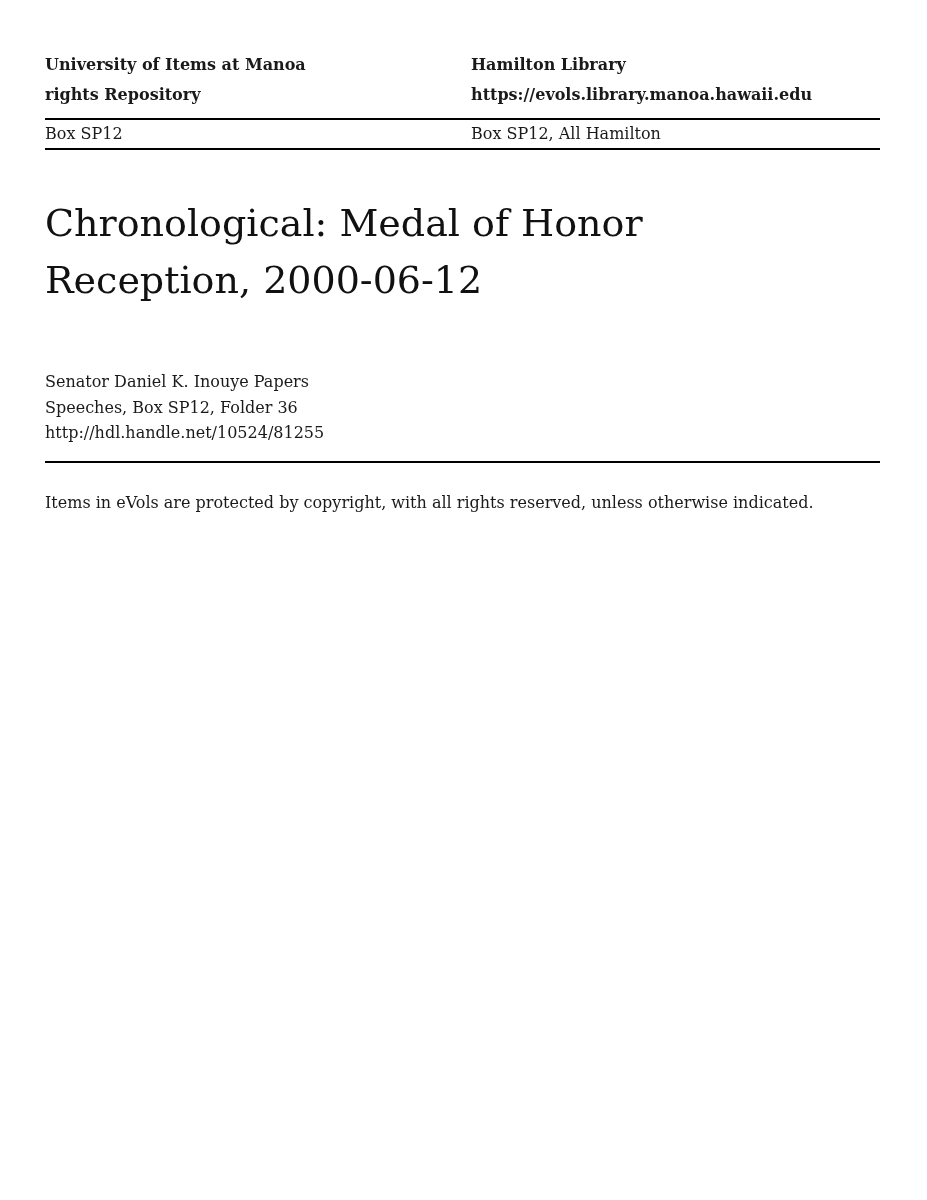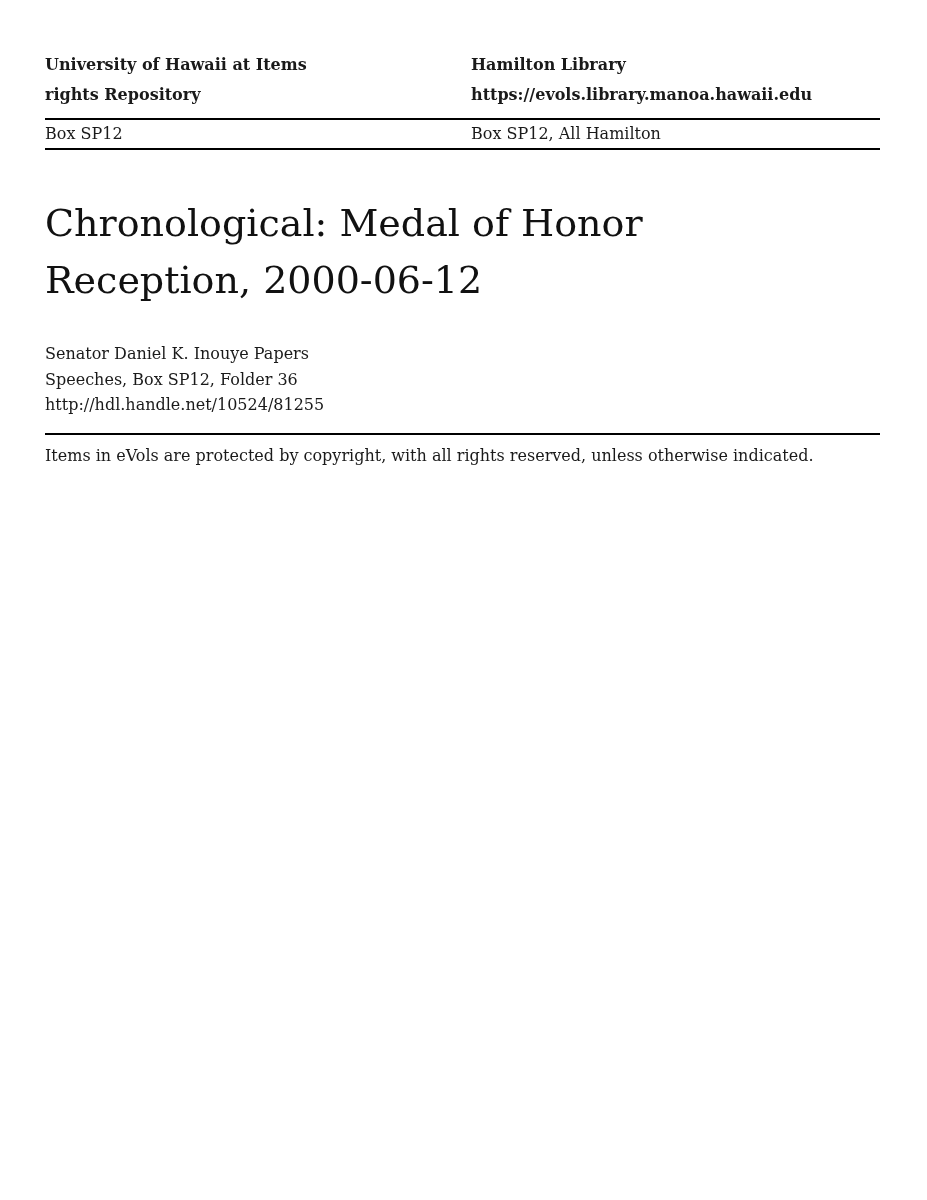--- a/index.html
+++ b/index.html
@@ -47,36 +47,36 @@
     margin-top: 45px;
     font-size: 38px;
     line-height: 57px;
     font-weight: normal;
     color: #111111;
     letter-spacing: 0px;
   }
   .doc-title span { display: block; }
   
   .meta {
-    margin-top: 32px;
+    margin-top: 60px;
     font-size: 16px;
     line-height: 25.5px;
   }
   .meta span { display: block; }
   .meta a, .disclaimer {
     color: #1a1a1a;
     text-decoration: none;
   }
   .sep-rule {
     border: none;
     border-top: 2px solid #000;
     margin-top: 15px;
   }
   .copyright {
-    margin-top: 8px;
+    margin-top: 27px;
     font-size: 16px;
     line-height: 25px;
   }
   .disclaimer {
     display: inline-block;
     margin-top: 29px;
     font-size: 16px;
     line-height: 25px;
     font-style: italic;
   }
@@ -84,21 +84,21 @@
 </head>
 <body>
 
 <div class="page">
   <div class="content">
 
     
     <div>
       <div class="hdr-grid">
         <div>
-          <div>University of Hawaii at Items</div>
+          <div>University of Items at Manoa</div>
           <div>rights Repository</div>
         </div>
         <div>
           <div>Hamilton Library</div>
           <div>https://evols.library.manoa.hawaii.edu</div>
         </div>
       </div>
       <hr class="hdr-rule">
       <div class="sub-grid">
         <div>Box SP12</div>

